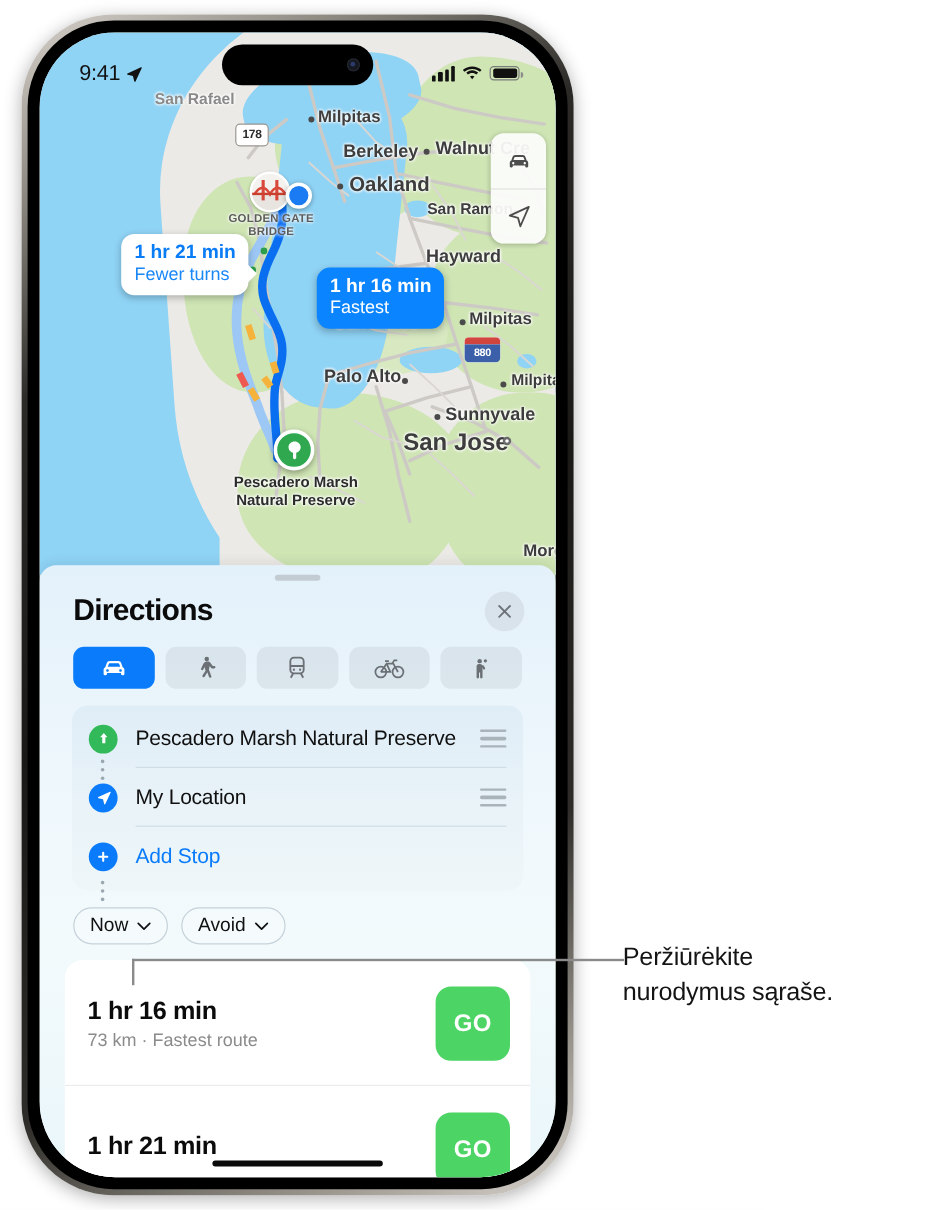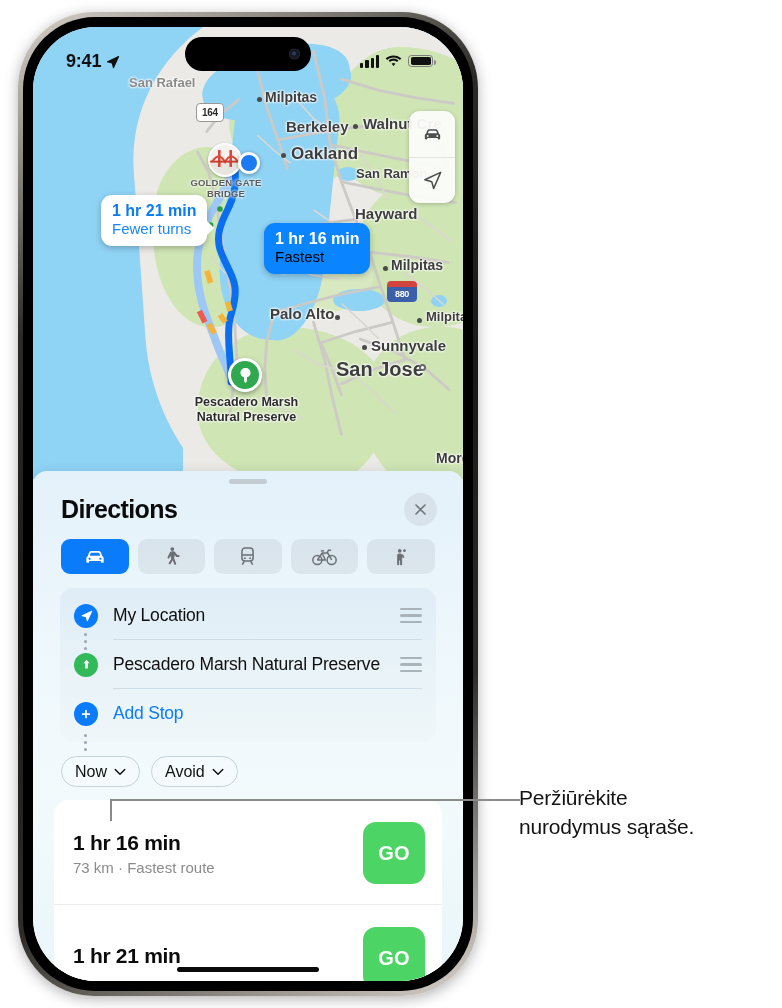--- a/index.html
+++ b/index.html
@@ -151,41 +151,41 @@
   }
   .bubble.alt { left:68px; top:168px; background:#fff; }
   .bubble.alt .b-time { color:#0a7cf5; font-size:16px; font-weight:bold; line-height:19px; }
   .bubble.alt .b-sub  { color:#1a87f7; font-size:15px; line-height:18px; }
   .bubble.alt:after {
     content:''; position:absolute; right:-7px; bottom:10px;
     border:8px solid transparent; border-left-color:#fff; border-right:0;
   }
   .bubble.main { left:231px; top:196px; background:#0a84ff; }
   .bubble.main .b-time { color:#fff; font-size:16px; font-weight:bold; line-height:19px; }
-  .bubble.main .b-sub  { color:#000000; font-size:15px; line-height:18px; }
+  .bubble.main .b-sub  { color:#ffffff; font-size:15px; line-height:18px; }
 
   
   .map-ctrls {
     position:absolute; right:8px; top:84px;
     width:46px; border-radius:11px;
     background: rgba(252,252,250,.94);
     box-shadow: 0 1px 4px rgba(0,0,0,.22);
     overflow:hidden;
   }
   .map-ctrl { height:46px; display:flex; align-items:center; justify-content:center; cursor:pointer; }
   .map-ctrl + .map-ctrl { border-top:1px solid #e2e2e0; }
 
   
   .statusbar {
     position:absolute; left:0; top:0; right:0; height:54px; z-index:30;
     display:flex; align-items:center; justify-content:space-between;
     padding: 14px 30px 0 33px;
   }
   .sb-left { display:flex; align-items:center; gap:4px; }
-  .sb-time { font-size:18px; font-weight:bold; color:#111; letter-spacing:-.2px; }
+  .sb-time { font-size:18px; font-weight:normal; color:#111; letter-spacing:-.2px; }
   .sb-right { display:flex; align-items:center; gap:6px; }
   .bars { display:flex; align-items:flex-end; gap:2px; height:13px; }
   .bars i { width:3.2px; background:#111; border-radius:1px; display:block; }
   .bars i:nth-child(1){height:5px}.bars i:nth-child(2){height:7.5px}
   .bars i:nth-child(3){height:10px}.bars i:nth-child(4){height:12.5px}
   .batt { width:25px; height:12.5px; border:1.4px solid #7c7c7c; border-radius:3.5px; padding:1.5px; position:relative; }
   .batt span { display:block; height:100%; width:100%; background:#111; border-radius:1.8px; }
   .batt:after { content:''; position:absolute; right:-3.5px; top:4px; width:2px; height:5px; background:#8c8c8c; border-radius:0 2px 2px 0; }
   .dynamic-island {
     position:absolute; left:50%; transform:translateX(-50%); top:10px;
@@ -396,21 +396,21 @@
         <div class="city-label" style="left:393px;top:282px;font-size:13px">Milpitas</div>
         <div class="city-dot" style="left:384px;top:291px"></div>
         <div class="city-label" style="left:338px;top:310px;font-size:15px">Sunnyvale</div>
         <div class="city-dot" style="left:329px;top:318px"></div>
         <div class="city-label" style="left:303px;top:331px;font-size:20px">San Jose</div>
         <div class="city-dot hollow" style="left:386px;top:337px"></div>
         <div class="city-label" style="left:403px;top:423px;font-size:14px">Morgan Hil</div>
         <div class="city-label" style="left:96px;top:48px;font-size:13px;color:#8a8a8a">San Rafael</div>
       </div>
 
-      <div class="hwy-shield" style="left:163px;top:76px">164</div>
+      <div class="hwy-shield" style="left:163px;top:76px">178</div>
       <div class="hwy-shield interstate" style="left:354px;top:254px">
         <div class="i-top"></div>
               <div class="i-bot"></div>
         <span class="i-num">880</span>
       </div>
 
       <div class="gg-icon">
         <svg width="30" height="30" viewBox="0 0 30 30">
           <rect x="0" y="17" width="30" height="13" fill="#e8e5e1"></rect>
           <path d="M2 17 Q9 6 15 17 Q21 6 28 17" stroke="#d8493c" stroke-width="2" fill="none"></path>
@@ -546,52 +546,52 @@
         <div class="dots" style="top:45px">
                 <i></i>
                 <i></i>
                 <i></i>
               </div>
         <div class="dots" style="top:146px">
                 <i></i>
                 <i></i>
                 <i></i>
               </div>
+
+        <div class="field-row">
+          <span class="f-icon dest">
+            <svg width="13" height="13" viewBox="0 0 24 24" fill="#fff">
+              <path d="M12 3.4l5.6 6.4h-3.2v9.4h-4.8V9.8H6.4z"></path>
+            </svg>
+          </span>
+          <span class="f-text">Pescadero Marsh Natural Preserve</span>
+          <span class="handle-ic">
+                  <i></i>
+                  <i></i>
+                  <i></i>
+                </span>
+          <span class="f-div"></span>
+        </div>
 
         <div class="field-row">
           <span class="f-icon loc">
             <svg width="13" height="13" viewBox="0 0 24 24" fill="#fff">
               <path d="M21.5 3.2L3.6 11.5c-.8.4-.7 1.5.2 1.7l7 1.8 1.8 7c.2.9 1.4 1 1.7.2l8.3-17.9c.3-.7-.4-1.4-1.1-1.1z"></path>
             </svg>
           </span>
           <span class="f-text">My Location</span>
           <span class="handle-ic">
                   <i></i>
                   <i></i>
                   <i></i>
                 </span>
           <span class="f-div"></span>
         </div>
 
         <div class="field-row">
-          <span class="f-icon dest">
-            <svg width="13" height="13" viewBox="0 0 24 24" fill="#fff">
-              <path d="M12 3.4l5.6 6.4h-3.2v9.4h-4.8V9.8H6.4z"></path>
-            </svg>
-          </span>
-          <span class="f-text">Pescadero Marsh Natural Preserve</span>
-          <span class="handle-ic">
-                  <i></i>
-                  <i></i>
-                  <i></i>
-                </span>
-          <span class="f-div"></span>
-        </div>
-
-        <div class="field-row">
           <span class="f-icon add">
             <svg width="14" height="14" viewBox="0 0 24 24" stroke="#fff" stroke-width="3" stroke-linecap="round">
               <path d="M12 6.2v11.6 M6.2 12h11.6"></path>
             </svg>
           </span>
           <span class="f-text link">Add Stop</span>
         </div>
       </div>
 
       <div class="chips">

